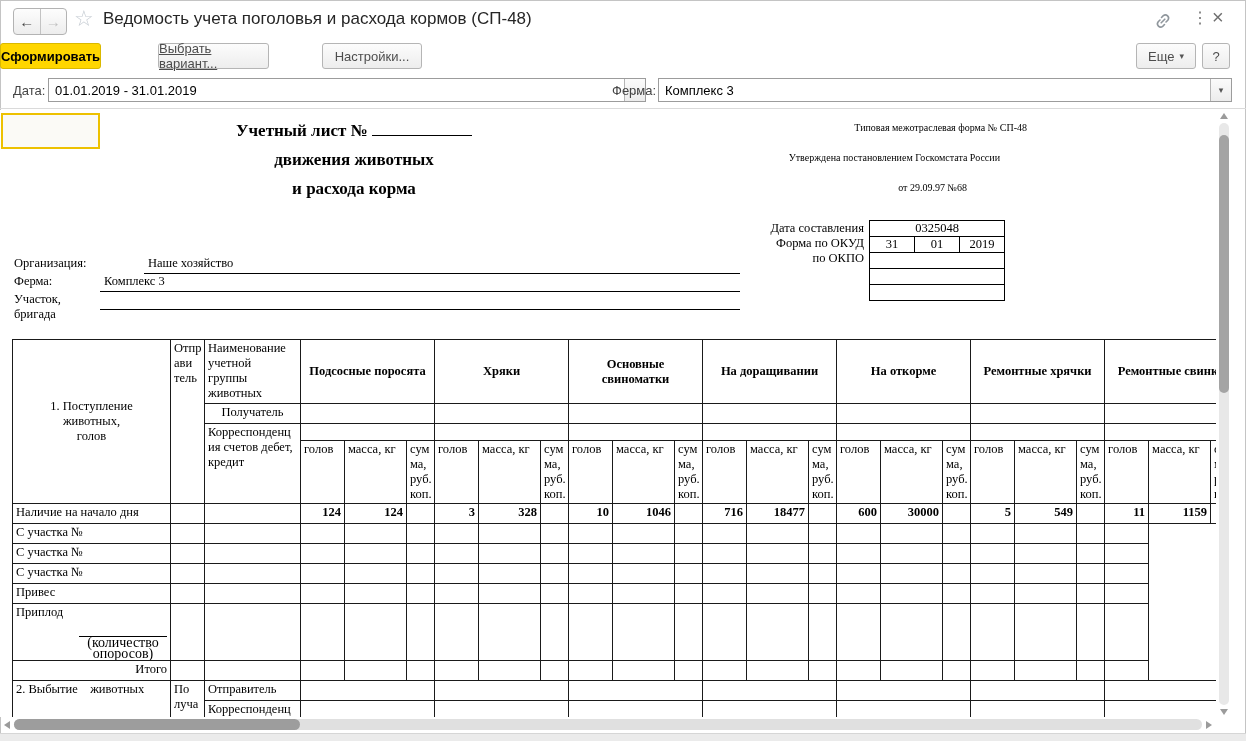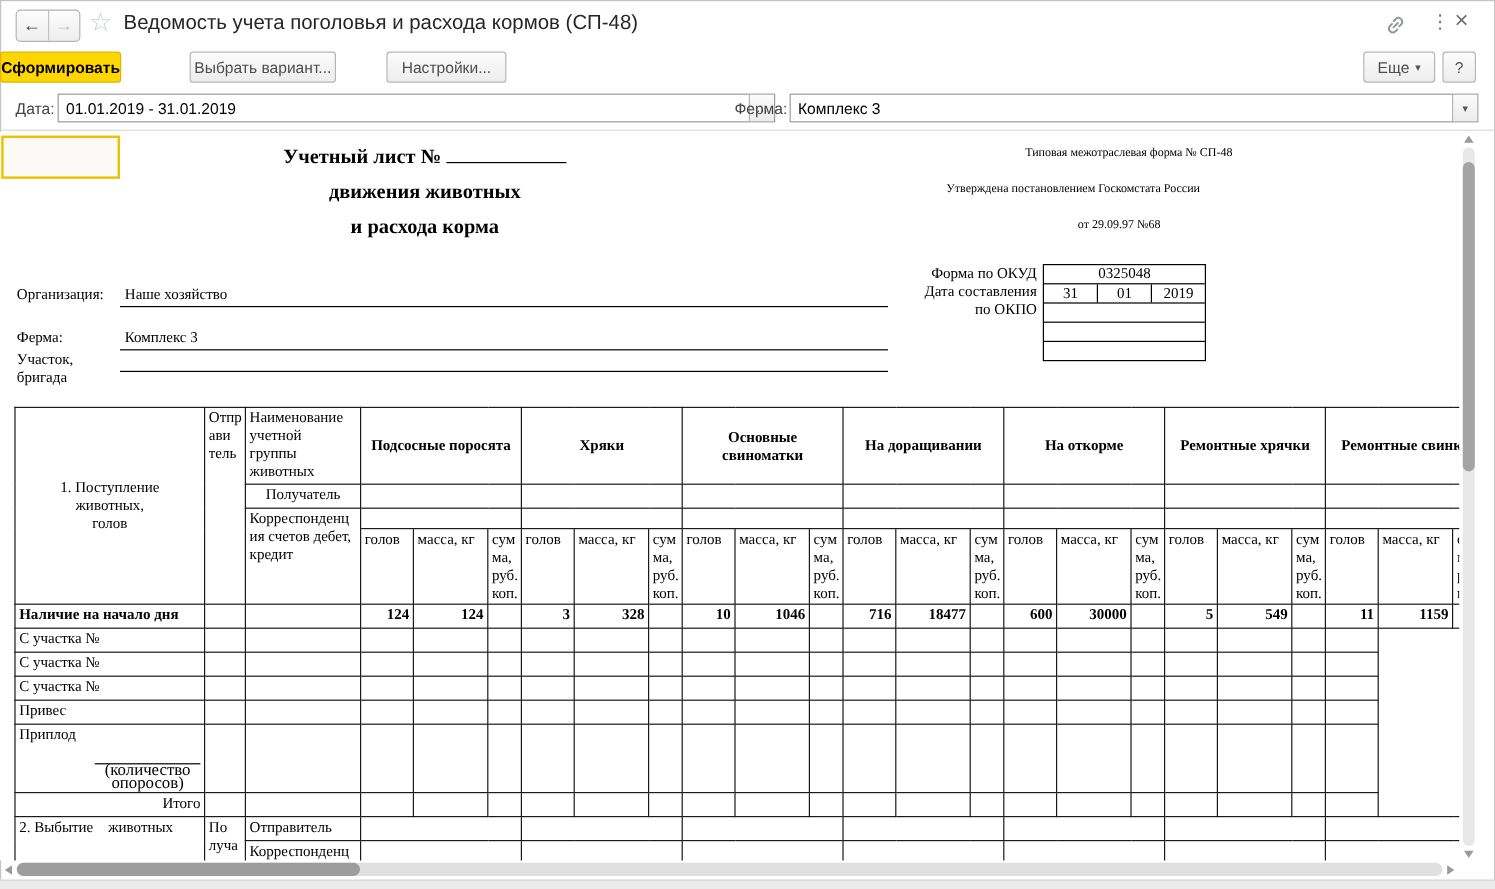--- a/index.html
+++ b/index.html
@@ -51,21 +51,21 @@
   .orgrow .val{flex:1;border-bottom:1px solid #000;padding-left:4px;}
   
   table.t{position:absolute;left:12px;top:229px;width:1226px;border-collapse:collapse;table-layout:fixed;
           font-size:12.5px;line-height:15px;}
   table.t td{border:1px solid #1a1a1a;padding:1px 3px;vertical-align:top;overflow:hidden;}
   .pre{white-space:pre-line;}
   .mid{vertical-align:middle !important;text-align:center;}
   .ctr{text-align:center;}
   .gname{font-weight:bold;text-align:center;vertical-align:middle !important;}
   .num{font-weight:bold;text-align:right;}
-  .boldlbl{font-weight:bold;}
+  .boldlbl{font-weight:normal;}
   .rightlbl{text-align:right;}
   tr.h1{height:64px;} tr.h2{height:20px;} tr.h3{height:17px;} tr.h4{height:62px;}
   tr.b{height:20px;} tr.bo{height:41px;} tr.b2{height:44px;}
   .opnote{margin-left:auto;margin-top:16px;width:88px;border-top:1px solid #000;
           font-size:14px;text-align:center;line-height:11px;}
   
   .vscroll{position:absolute;left:1217px;top:111px;width:14px;height:606px;}
   .vtrack{position:absolute;left:2px;top:12px;bottom:12px;width:10px;background:#e8e8e8;border-radius:5px;}
   .vthumb{position:absolute;left:2px;top:24px;width:10px;height:258px;background:#a4a4a4;border-radius:5px;}
   .tri{width:0;height:0;position:absolute;}
@@ -95,21 +95,21 @@
       <path d="M8.2 11.8 l3.6-3.6"></path>
       <path d="M7 9 L5.2 10.8 a3.2 3.2 0 0 0 4.5 4.5 L11.5 13.5"></path>
       <path d="M13 11 L14.8 9.2 a3.2 3.2 0 0 0 -4.5-4.5 L8.5 6.5"></path>
     </g>
       </svg>
   </div>
   <div class="kebab">⋮</div>
   <div class="closex">×</div>
 
   <div class="btn yellow" style="left:0;width:101px;">Сформировать</div>
-  <div class="btn" style="left:158px;width:122px;">Выбрать вариант...</div>
+  <div class="btn" style="left:158px;width:111px;text-decoration:underline;">Выбрать вариант...</div>
   <div class="btn" style="left:322px;width:100px;">Настройки...</div>
   <div class="btn" style="left:1136px;width:60px;">
     <span>Еще</span>
     <span class="arrowdn">▾</span>
   </div>
   <div class="btn" style="left:1202px;width:28px;">?</div>
 
   <div class="flabel" style="left:13px;">Дата:</div>
   <div class="fieldwrap" style="left:48px;width:598px;">
     <input value="01.01.2019 - 31.01.2019" style="">
@@ -129,22 +129,22 @@
       <div><span>Учетный лист №</span>&nbsp;<span class="blankline"></span></div>
       <div>движения животных</div>
       <div>и расхода корма</div>
     </div>
 
     <div class="stamp" style="left:620px;top:12px;width:407px;">Типовая межотраслевая форма № СП-48</div>
     <div class="stamp" style="left:620px;top:42px;width:380px;">Утверждена постановлением Госкомстата России</div>
     <div class="stamp" style="left:620px;top:72px;width:347px;">от 29.09.97 №68</div>
 
     <div class="okudlbls">
+      <div>Дата составления</div>
       <div>Форма по ОКУД</div>
-      <div>Дата составления</div>
       <div>по ОКПО</div>
     </div>
     <div class="okudbox">
       <div class="okudrow">
           <div class="okudfull">0325048</div>
         </div>
       <div class="okudrow">
         <div class="cell3">31</div>
         <div class="cell3">01</div>
         <div class="cell3">2019</div>
@@ -153,21 +153,21 @@
           <div class="okudfull"></div>
         </div>
       <div class="okudrow">
           <div class="okudfull"></div>
         </div>
       <div class="okudrow">
           <div class="okudfull"></div>
         </div>
     </div>
 
-    <div class="orgrow" style="top:128px;">
+    <div class="orgrow" style="top:146px;gap:44px;">
       <div class="lab">Организация:</div>
       <div class="val">Наше хозяйство</div>
     </div>
     <div class="orgrow" style="top:164px;">
       <div class="lab">Ферма:</div>
       <div class="val">Комплекс 3</div>
     </div>
     <div class="orgrow" style="top:182px;">
       <div class="lab">Участок, бригада</div>
       <div class="val"></div>

